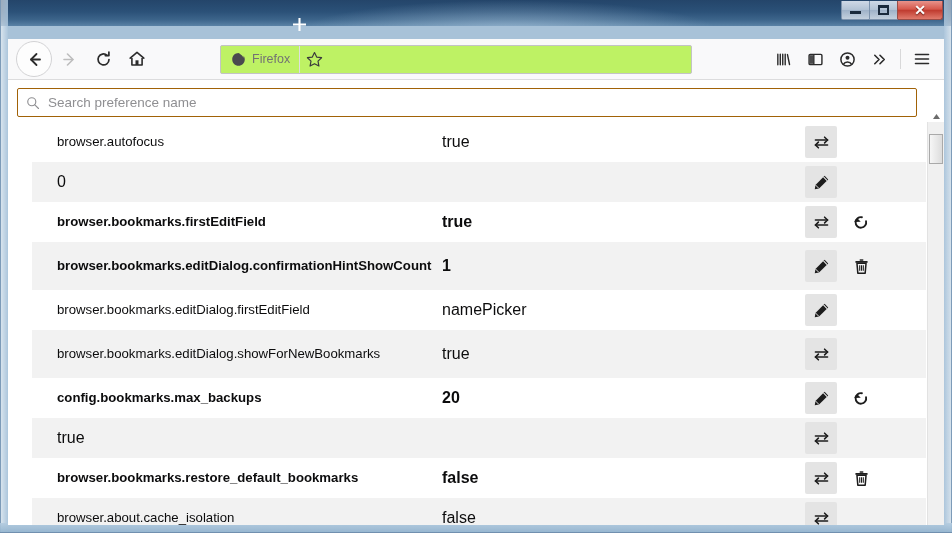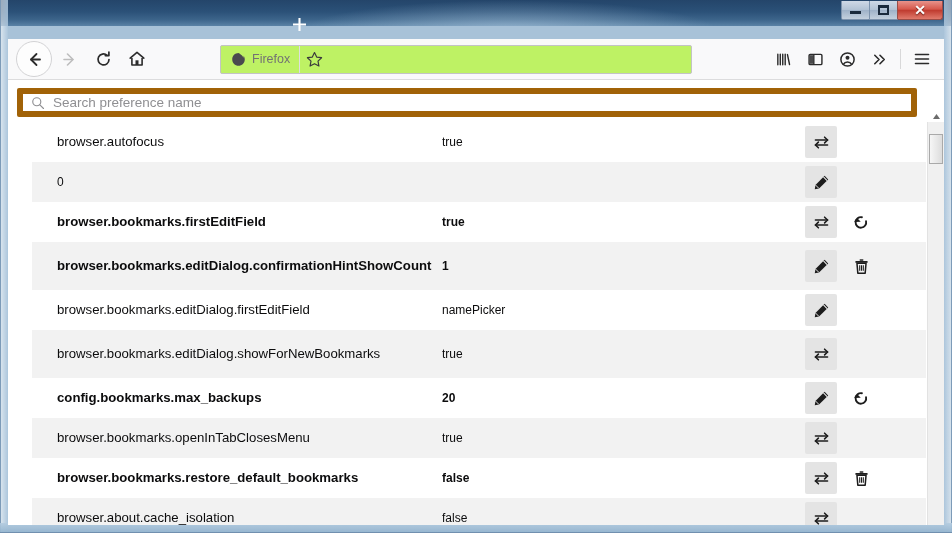--- a/index.html
+++ b/index.html
@@ -180,21 +180,21 @@
   
   .content {
     position: absolute; left: 8px; top: 80px;
     width: 936px; height: 445px;
     background: #fff;
     overflow: hidden;
   }
   .search-box {
     position: absolute; left: 9px; top: 8px;
     width: 900px; height: 29px;
-    border: 6px solid #a16207;
+    border: 1px solid #a16207;
     border-radius: 2px;
     background: #fff;
     display: flex; align-items: center;
     box-sizing: border-box;
   }
   .search-icon-slot {
     width: 30px; display: flex; align-items: center; justify-content: center;
   }
   .search-input-text {
     font-size: 13.5px; color: #8f8f92; flex: 1;
@@ -222,21 +222,21 @@
     width: 385px;
     font-size: 13.2px;
     color: #0c0c0d;
     line-height: 1.33;
     flex: none;
     padding-right: 8px;
     box-sizing: border-box;
   }
   .pref-value {
     flex: 1;
-    font-size: 12px;
+    font-size: 16px;
     color: #0c0c0d;
     white-space: nowrap; overflow: hidden;
   }
   .row-actions {
     width: 115px;
     flex: none;
     display: flex; align-items: center;
     justify-content: flex-start;
     padding-right: 6px;
   }
@@ -517,21 +517,20 @@
             <span class="act-gap"></span>
             <span class="act" title="Reset">
               <svg width="17" height="17" viewBox="0 0 18 18" aria-hidden="true">
       <path d="M4.2 10.4 A5.6 5.6 0 1 1 8.6 14.6" stroke="#1c1c1c" stroke-width="2" fill="none" stroke-linecap="round" transform="rotate(180 9 9)"></path>
       <path d="M1.2 8.4 L4.6 4.4 L8.2 8.2 Z" fill="#1c1c1c"></path>
     </svg>
             </span>
           </div>
         </div>
         <div class="row alt">
-          <div class="pref-name">browser.bookmarks.openInTabClosesMenu</div>
           <div class="pref-value">true</div>
           <div class="row-actions">
             <span class="act boxed" title="Toggle">
               <svg width="17" height="17" viewBox="0 0 18 18" aria-hidden="true">
       <path d="M2.6 6.4 L15.4 6.4" stroke="#1c1c1c" stroke-width="1.7" stroke-linecap="round"></path>
       <path d="M12.3 3.4 L15.4 6.4 L12.3 9.4" stroke="#1c1c1c" stroke-width="1.7" fill="none" stroke-linecap="round" stroke-linejoin="round"></path>
       <path d="M15.4 11.6 L2.6 11.6" stroke="#1c1c1c" stroke-width="1.7" stroke-linecap="round"></path>
       <path d="M5.7 8.6 L2.6 11.6 L5.7 14.6" stroke="#1c1c1c" stroke-width="1.7" fill="none" stroke-linecap="round" stroke-linejoin="round"></path>
     </svg>
             </span>

